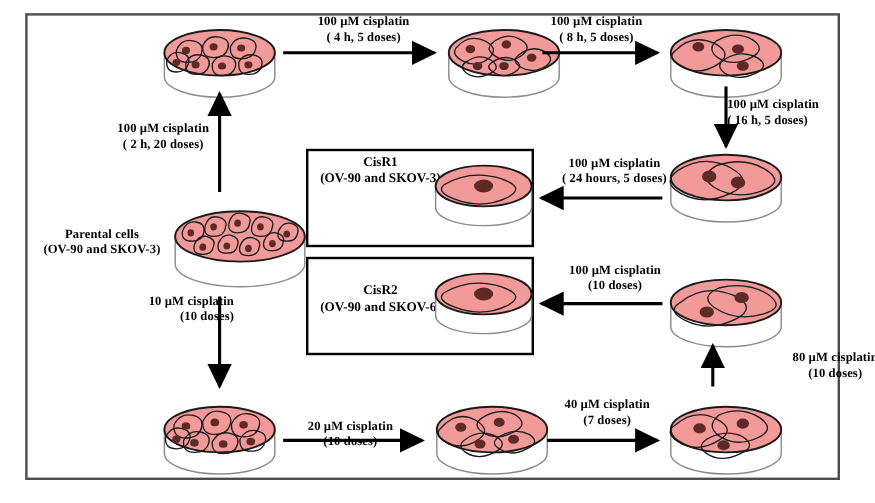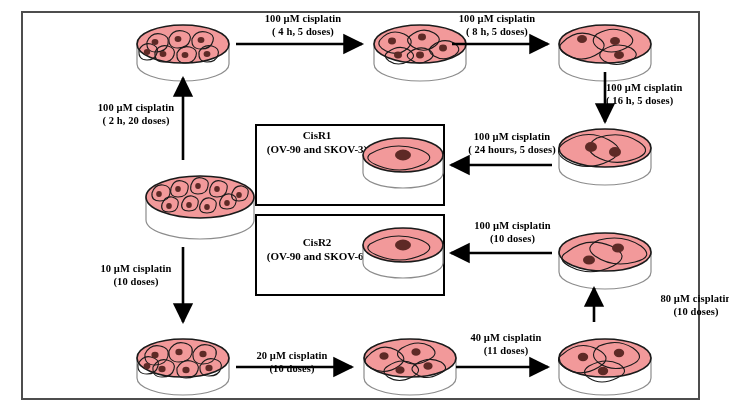--- a/index.html
+++ b/index.html
@@ -253,23 +253,25 @@
   <div class="lbl" style="left:233px;top:12px;width:140px;">100 µM cisplatin
 ( 4 h, 5 doses)</div>
   <div class="lbl" style="left:427px;top:12px;width:140px;">100 µM cisplatin
 ( 8 h, 5 doses)</div>
   <div class="lbl" style="left:606px;top:81px;width:118px;text-align:left;">100 µM cisplatin
 ( 16 h, 5 doses)</div>
   <div class="lbl" style="left:437px;top:130px;width:150px;">100 µM cisplatin
 ( 24 hours, 5 doses)</div>
   <div class="lbl" style="left:445px;top:219px;width:135px;">100 µM cisplatin
 (10 doses)</div>
-  <div class="lbl" style="left:77px;top:262px;width:118px;">10 µM cisplatin
+  <div class="lbl" style="left:77px;top:245px;width:118px;text-align:right;">10 µM cisplatin
 (10 doses)</div>
   <div class="lbl" style="left:229px;top:331px;width:126px;margin-top:18px;">20 µM cisplatin
 (10 doses)</div>
   <div class="lbl" style="left:443px;top:331px;width:126px;">40 µM cisplatin
-(11 doses)</div>
+(7 doses)</div>
   <div class="lbl" style="left:636px;top:292px;width:120px;">80 µM cisplatin
 (10 doses)</div>
 
+  <div class="lbl" style="left:22px;top:189px;width:126px;">Parental cells
+(OV-90 and SKOV-3)</div>
 
 </div>
 
 </body></html>

